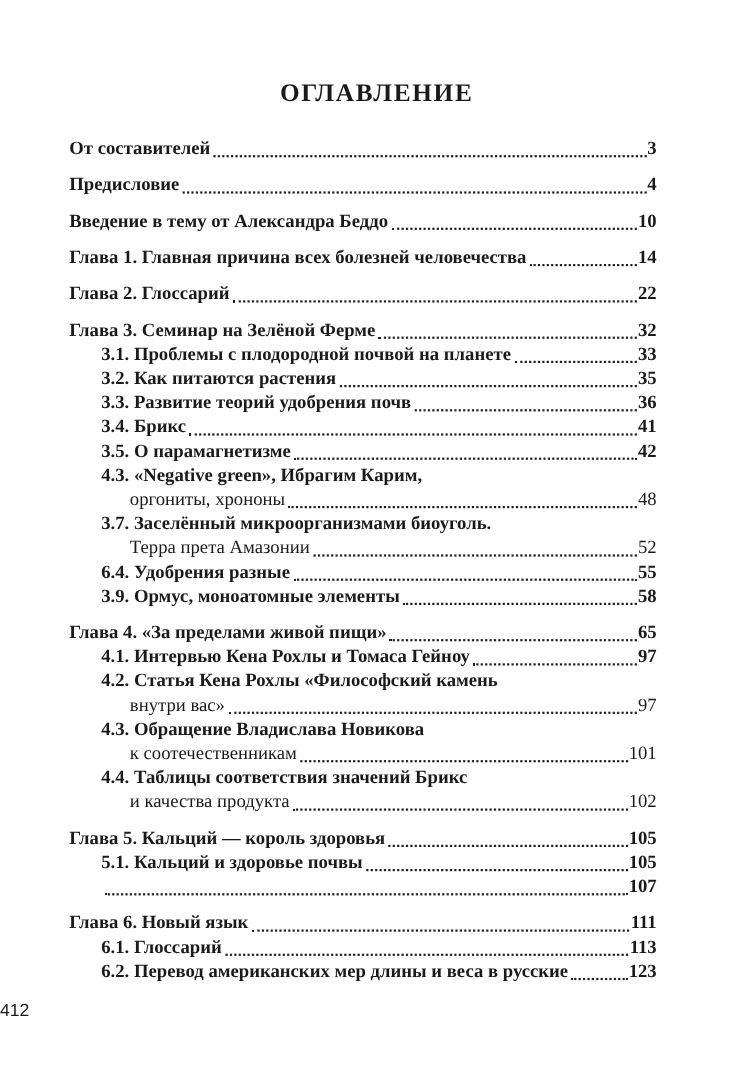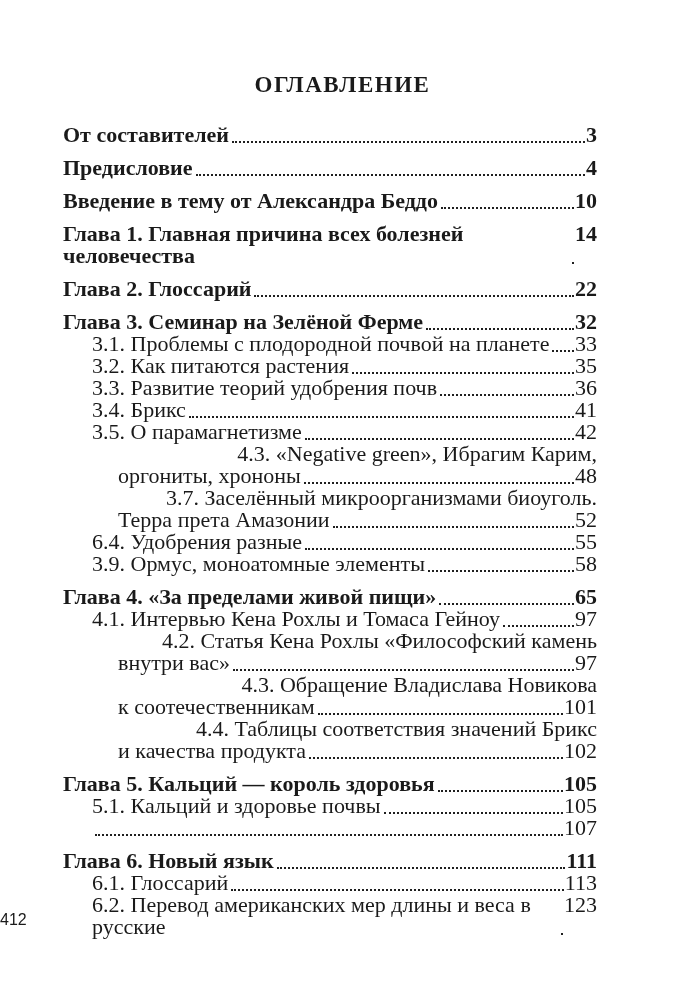--- a/index.html
+++ b/index.html
@@ -22,27 +22,26 @@
     line-height: 27px;
     font-weight: bold;
     letter-spacing: 1.5px;
   }
   .toc {
     margin: 26px 88px 0 63px;
   }
   .row {
     display: flex;
     align-items: baseline;
-    font-size: 22px;
+    font-size: 17px;
     line-height: 22px;
-    justify-content: flex-end;
   }
   .row.b { font-weight: bold; margin-top: 11px; }
   .row.b:first-child { margin-top: 0; }
-  .row.lv1 { padding-left: 29px; }
+  .row.lv1 { padding-left: 29px; font-weight: bold; }
   .row.lv2 { padding-left: 55px; }
   .t { white-space: pre-wrap; }
   .leader {
     flex: 1 1 auto;
     min-width: 6px;
     position: relative;
     align-self: stretch;
   }
   .leader::after {
     content: "";

